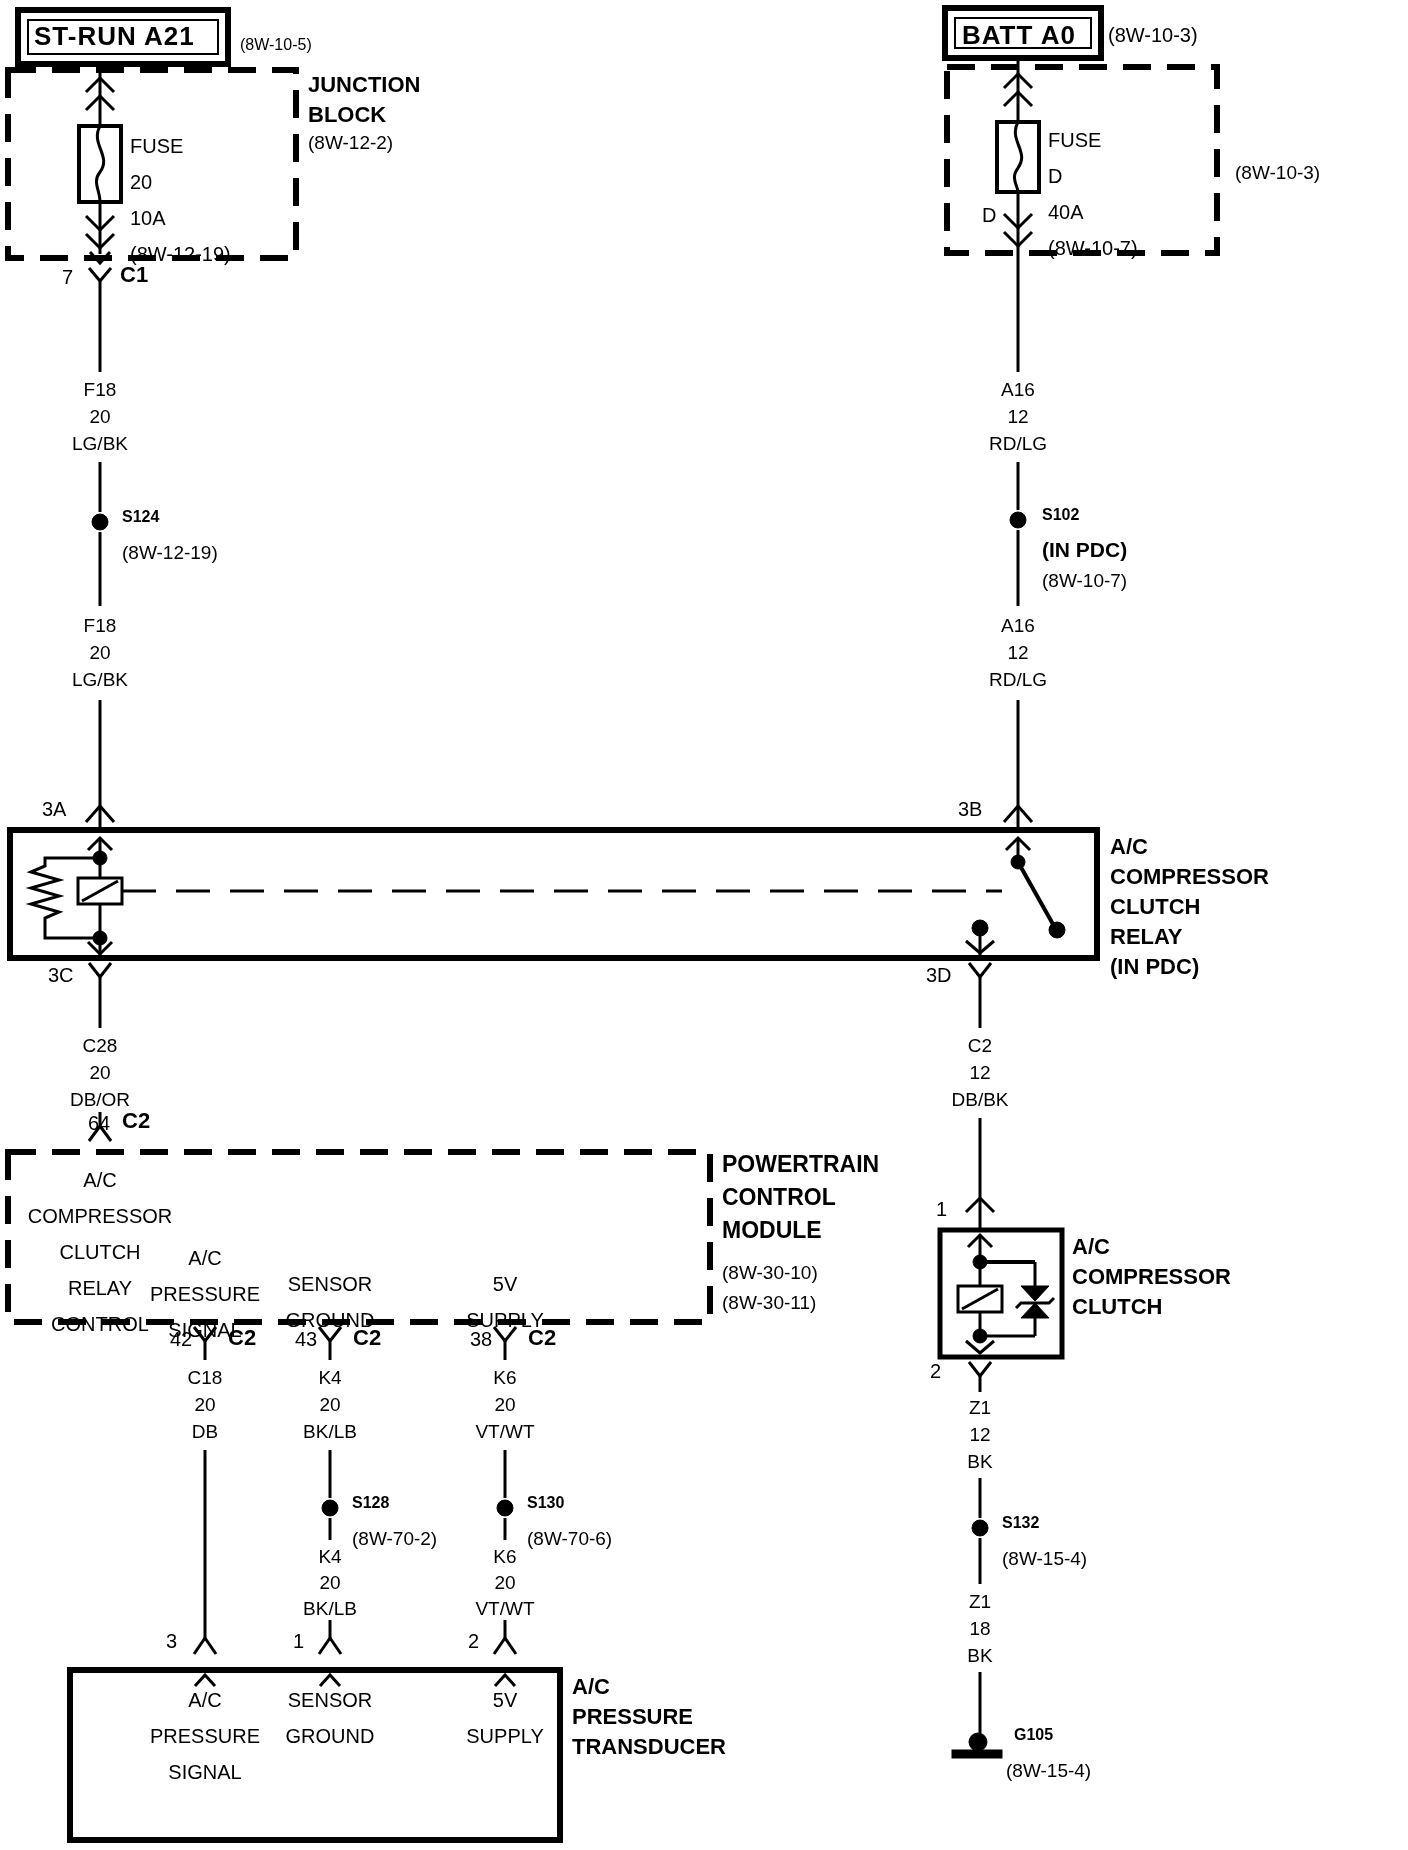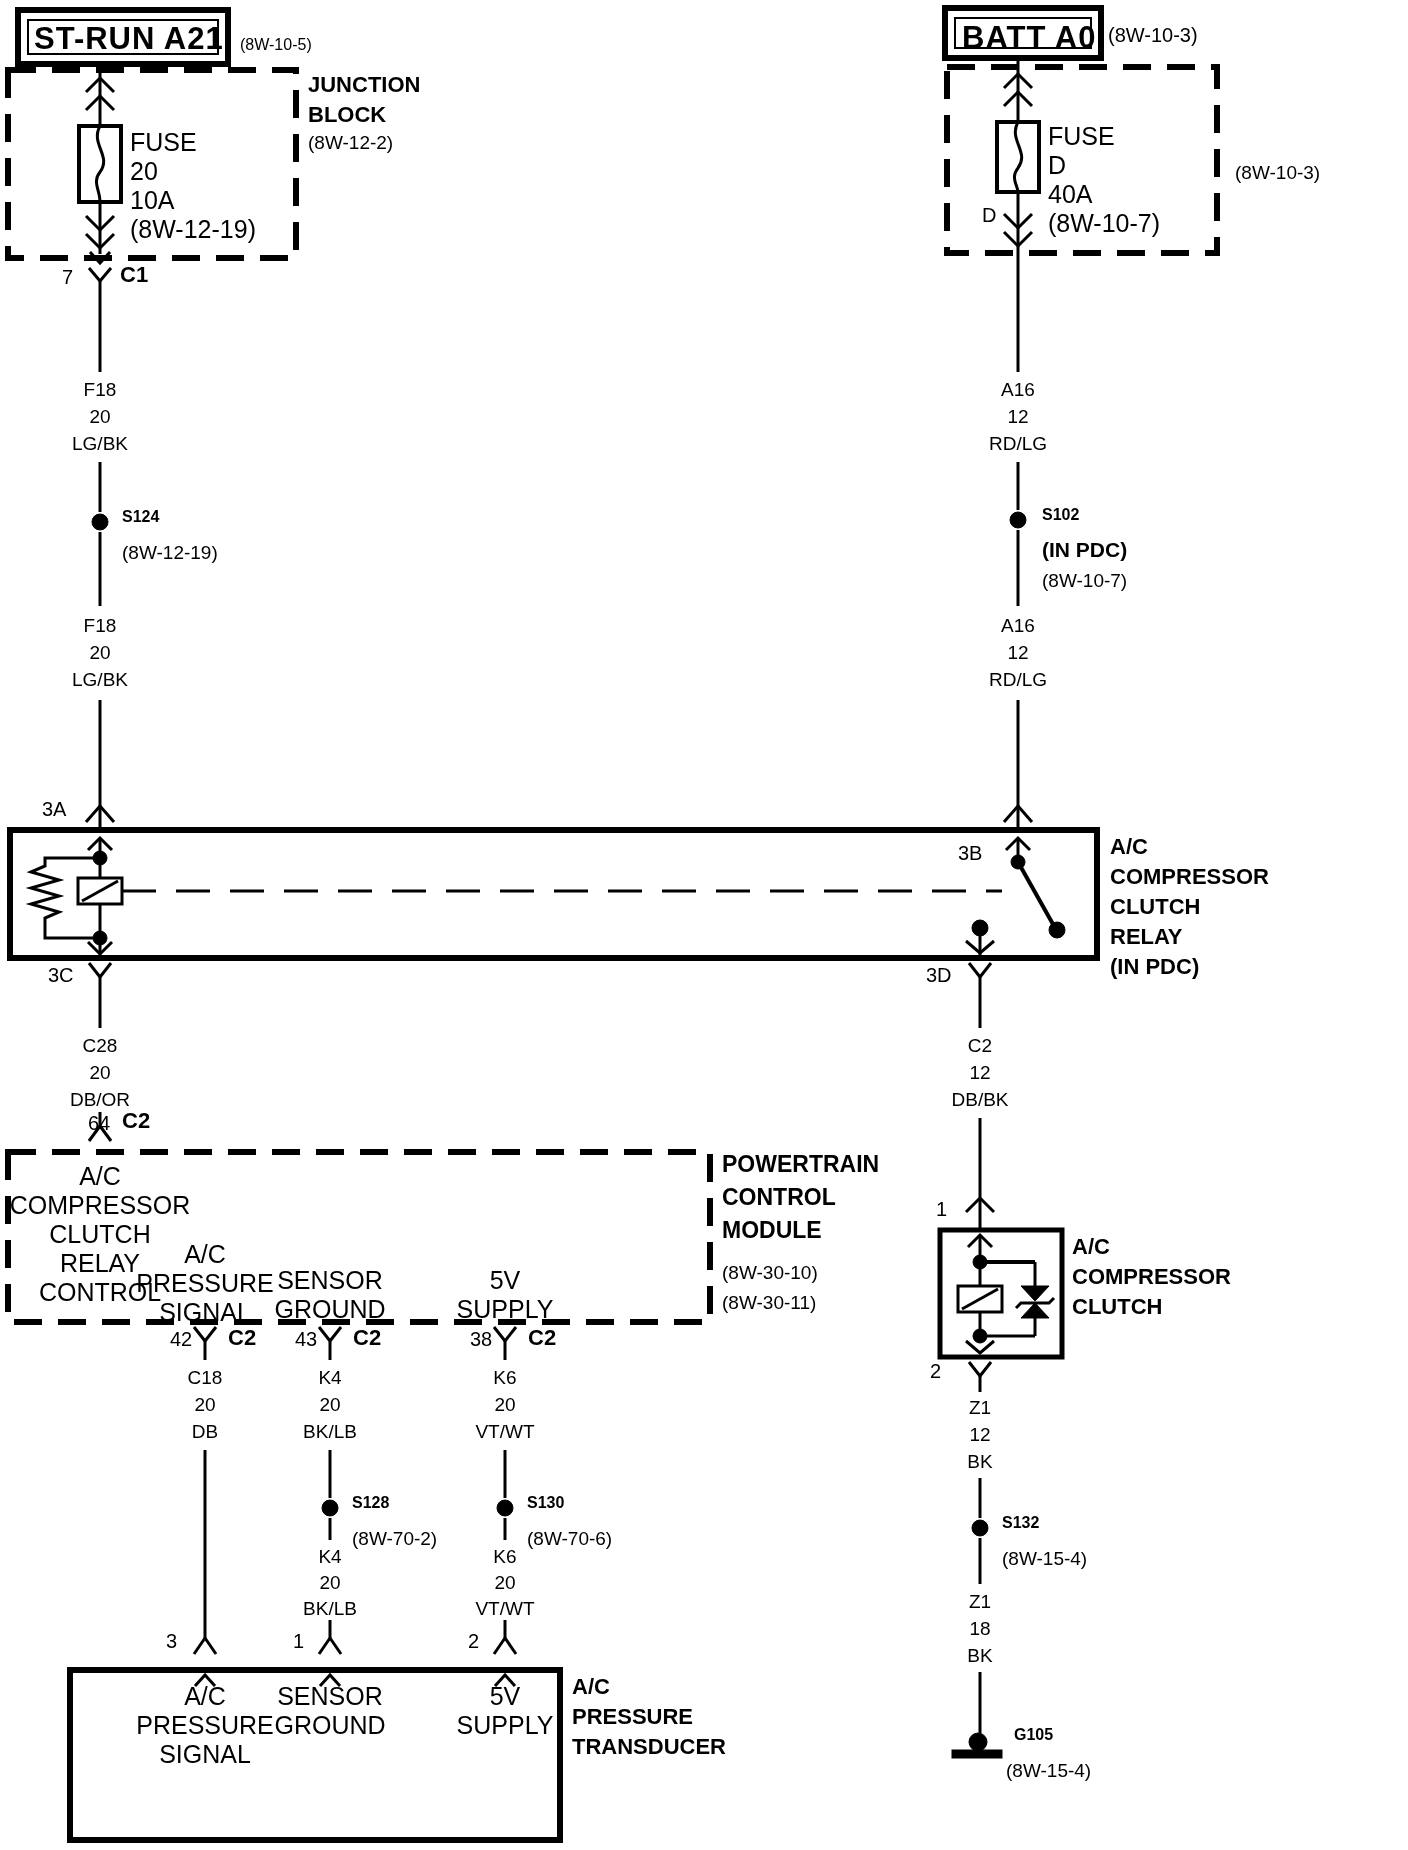--- a/index.html
+++ b/index.html
@@ -3,28 +3,28 @@
 <meta charset="utf-8">
 <style>
   html,body{margin:0;padding:0;background:#fff;}
   #stage{position:relative;width:1408px;height:1850px;background:#ffffff;overflow:hidden;
          font-family:"Liberation Sans",sans-serif;color:#000;}
   #art{position:absolute;left:0;top:0;z-index:1;}
   .t{position:absolute;z-index:2;white-space:pre-line;color:#000;}
   .wire{font-size:19px;line-height:27px;text-align:center;transform:translateX(-50%);}
   .wire2{font-size:19px;line-height:26px;text-align:center;transform:translateX(-50%);}
   .ctr{text-align:center;transform:translateX(-50%);}
-  .lbl{font-size:25px;line-height:29px;}
+  .lbl{font-size:20px;line-height:36px;}
   .ref{font-size:19px;}
   .pin{font-size:20px;}
   .conn{font-weight:bold;font-size:22px;}
   .bold{font-weight:bold;font-size:22px;line-height:30px;}
   .bold5{font-weight:bold;font-size:22px;line-height:30px;}
   .sid{font-weight:bold;font-size:16px;}
-  .feed{font-weight:bold;font-size:31px;letter-spacing:1px;}
+  .feed{font-weight:bold;font-size:26px;letter-spacing:1px;}
   svg *{stroke:#000;}
 </style>
 </head>
 <body>
 
 <div id="stage">
 
 <svg id="art" width="1408" height="1850" viewBox="0 0 1408 1850">
 
   <g fill="none">
@@ -257,21 +257,21 @@
 12
 RD/LG</div>
 <div class="t sid" style="left:1042px;top:506px;text-align:center;">S102</div>
 <div class="t sid" style="left:1042px;top:538px;font-size:21px;">(IN PDC)</div>
 <div class="t ref" style="left:1042px;top:570px;">(8W-10-7)</div>
 <div class="t wire" style="left:1018px;top:612px;">A16
 12
 RD/LG</div>
 
 <div class="t pin" style="left:42px;top:798px;">3A</div>
-<div class="t pin" style="left:958px;top:842px;">3B</div>
+<div class="t pin" style="left:958px;top:798px;">3B</div>
 <div class="t bold5" style="left:1110px;top:832px;">A/C
 COMPRESSOR
 CLUTCH
 RELAY
 (IN PDC)</div>
 <div class="t pin" style="left:48px;top:964px;">3C</div>
 <div class="t pin" style="left:926px;top:964px;">3D</div>
 
 <div class="t wire" style="left:100px;top:1032px;">C28
 20

